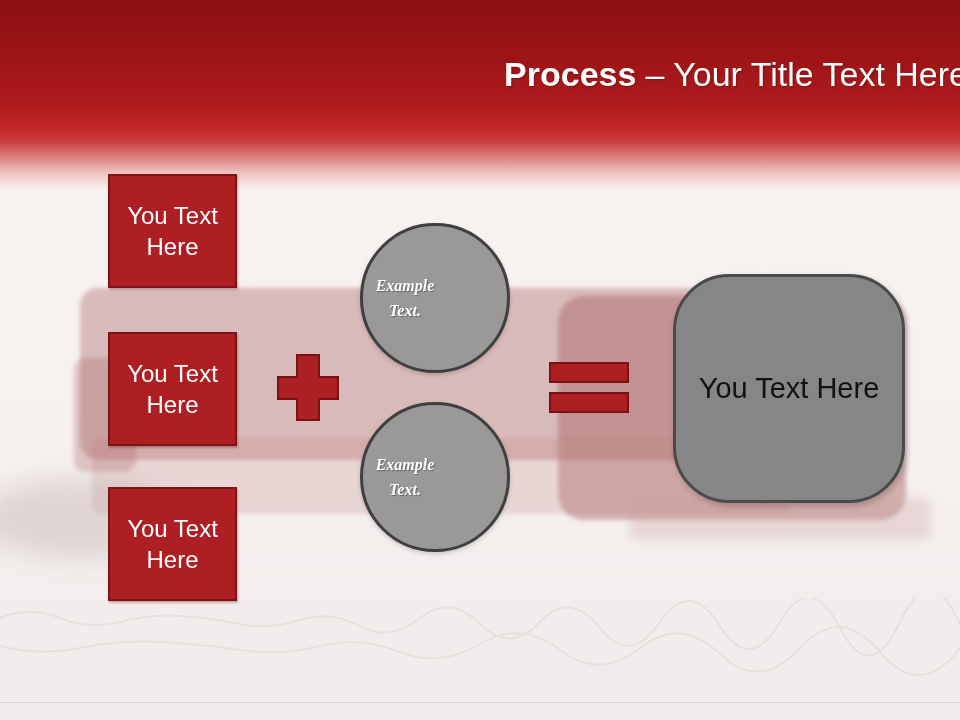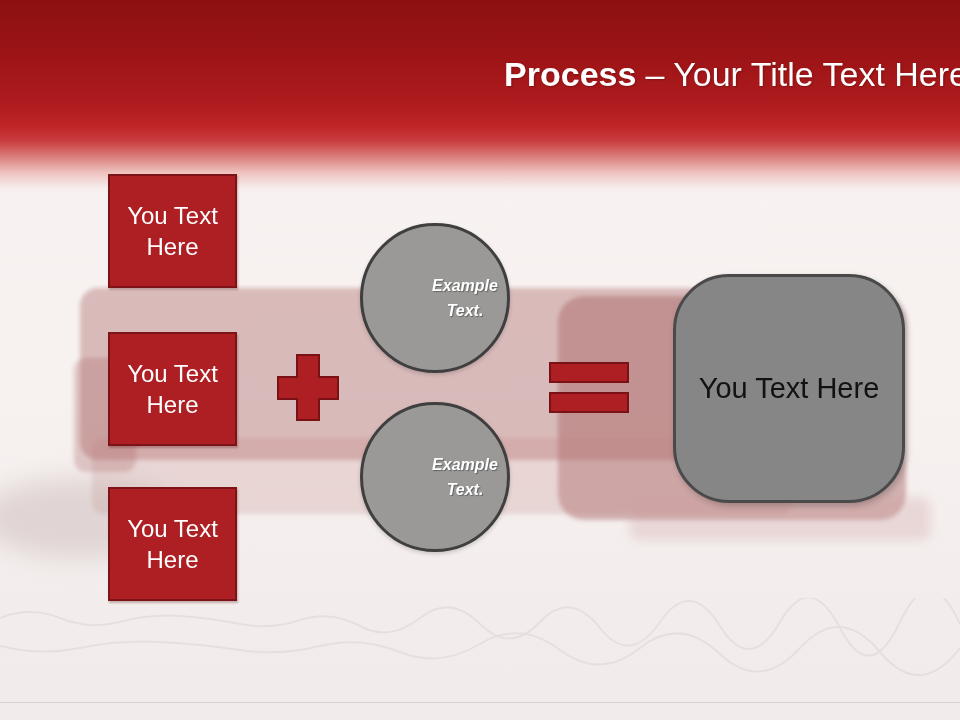--- a/index.html
+++ b/index.html
@@ -49,22 +49,23 @@
   .equals{position:absolute;left:549px;top:362px;width:80px;height:51px;}
   .equals .bar{
     position:absolute;left:0;width:80px;height:21px;box-sizing:border-box;
     background:#ae1f24;border:2px solid #7a1215;
   }
   .equals .bar.b1{top:0;} .equals .bar.b2{top:30px;}
   
   .circle{
     position:absolute;left:360px;width:150px;height:150px;border-radius:50%;box-sizing:border-box;
     background:#9a9998;border:3px solid #3f3f3f;
-    display:flex;align-items:center;justify-content:flex-end;
+    display:flex;align-items:center;justify-content:flex-start;
     box-shadow:0 2px 4px rgba(0,0,0,.18);
+    font-family:Liberation Serif, serif;
   }
   #circle1{top:223px;} #circle2{top:402px;}
   .circle span{
     display:block;width:84px;text-align:center;color:#ffffff;
     font-size:16px;line-height:25px;font-weight:bold;font-style:italic;
     text-shadow:1px 1px 1px rgba(0,0,0,.35);
   }
   
   .result{
     position:absolute;left:673px;top:274px;width:232px;height:229px;box-sizing:border-box;

